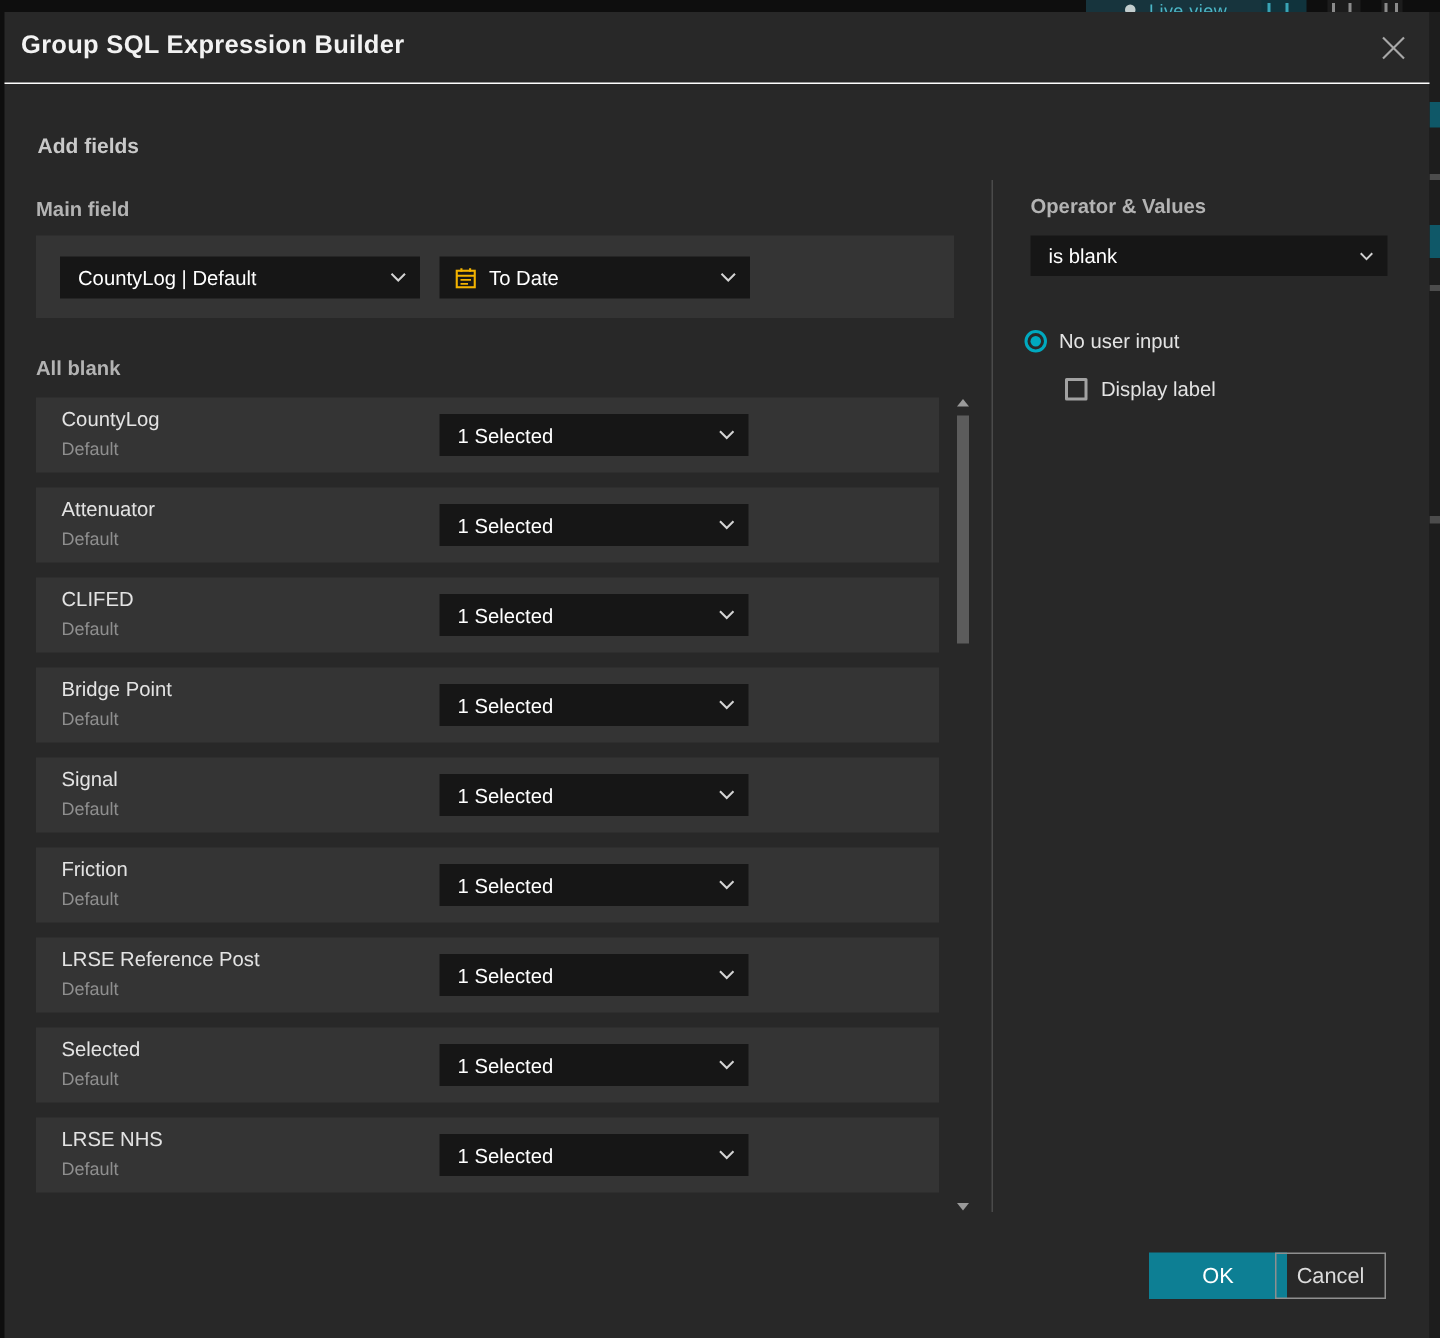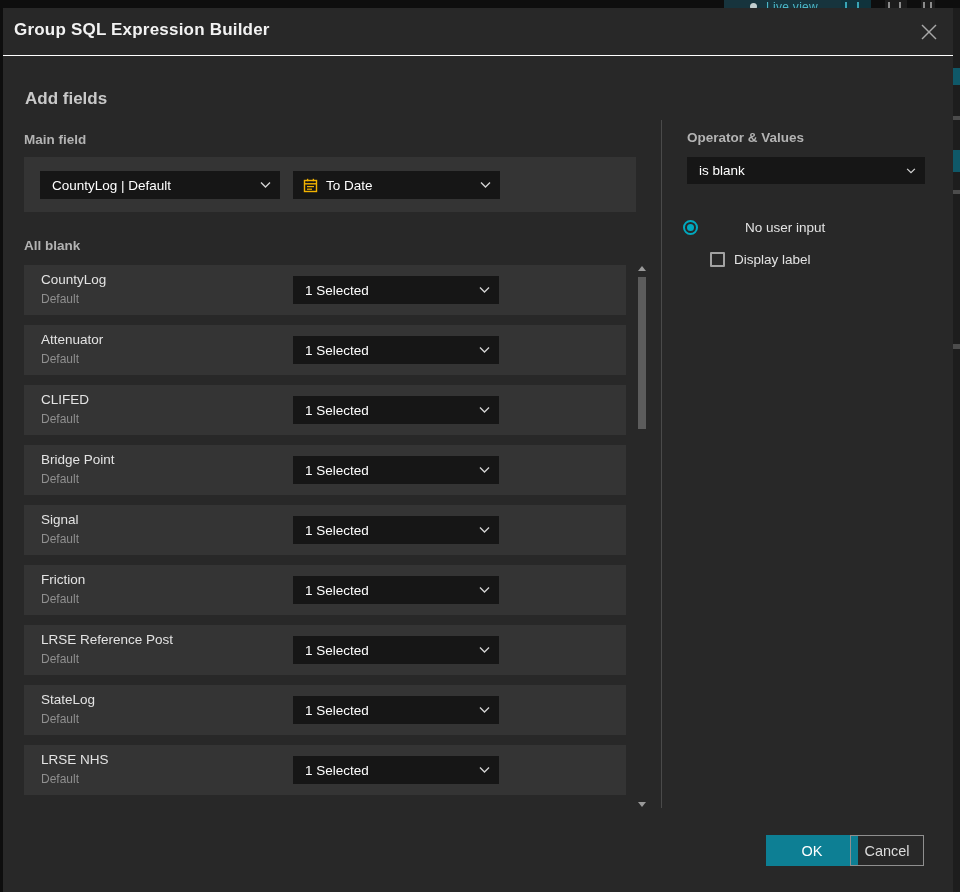--- a/index.html
+++ b/index.html
@@ -24,21 +24,21 @@
   
   .dialog { position:absolute; left:3px; top:8px; width:950px; height:884px;
             background:#282828; z-index:2; color:#dedede; }
 
   .title-bar { position:absolute; left:0; top:0; width:100%; height:48px;
                border-bottom:1px solid #ffffff; }
   .title-text { position:absolute; left:11px; top:12px; font-size:17px; font-weight:700; color:#f2f2f2; letter-spacing:.2px; }
   .close-btn { position:absolute; right:12px; top:12px; width:24px; height:24px; cursor:pointer;
                display:flex; align-items:center; justify-content:center; }
 
-  .h-section { position:absolute; font-size:17px; font-weight:700; color:#c9c9c9; }
+  .h-section { position:absolute; font-size:14px; font-weight:700; color:#c9c9c9; }
   .h-sub     { position:absolute; font-size:13.5px; font-weight:700; color:#b3b3b3; }
 
   .panel { position:absolute; left:21px; top:149px; width:612px; height:55px; background:#343434; }
 
   .dropdown { position:absolute; height:28px; background:#161616; display:flex; align-items:center;
               cursor:pointer; color:#ffffff; font-size:13.5px; }
   .dropdown .dd-label { padding-left:12px; white-space:nowrap; overflow:hidden; }
   .dropdown .dd-chev { position:absolute; right:9px; top:50%; transform:translateY(-50%); display:flex; }
 
   .dd-field { left:16px; top:14px; width:240px; }
@@ -57,21 +57,21 @@
   .sb-up { top:0; } .sb-down { bottom:0; }
   .tri-up { width:0; height:0; border-left:4px solid transparent; border-right:4px solid transparent; border-bottom:5px solid #9a9a9a; }
   .tri-down { width:0; height:0; border-left:4px solid transparent; border-right:4px solid transparent; border-top:5px solid #9a9a9a; }
   .sb-thumb { position:absolute; left:1px; top:14px; width:8px; height:152px; background:#5c5c5c; cursor:pointer; }
 
   .v-divider { position:absolute; left:658px; top:112px; width:1px; height:688px; background:#4a4a4a; }
 
   
   .dd-operator { left:684px; top:149px; width:238px; height:27px; }
 
-  .radio-row { position:absolute; left:680px; top:211px; height:16px; display:flex; align-items:flex-end;gap:39px; }
+  .radio-row { position:absolute; left:680px; top:211px; height:16px; display:flex; align-items:flex-end; }
   .radio-outer { width:15px; height:15px; border-radius:50%; border:2px solid #00a9bf;
                  display:flex; align-items:center; justify-content:center; cursor:pointer; }
   .radio-dot { width:7px; height:7px; border-radius:50%; background:#00a9bf; }
   .radio-label { margin-left:8px; font-size:13.5px; color:#e3e3e3; }
 
   .check-row { position:absolute; left:707px; top:243px; height:16px; display:flex; align-items:center; }
   .checkbox { width:15px; height:15px; border:2px solid #a2a2a2; background:transparent; cursor:pointer; border-radius:1px; }
   .check-label { margin-left:9px; font-size:13.5px; color:#e3e3e3; }
 
   
@@ -245,21 +245,21 @@
       <span class="dd-label">1 Selected</span>
       <span class="dd-chev">
         <svg width="11" height="7" viewBox="0 0 11 7">
               <polyline points="1,1 5.5,5.5 10,1" fill="none" stroke="#d2d2d2" stroke-width="1.4"></polyline>
             </svg>
       </span>
     </div>
   </div>
 
   <div class="list-row" style="top: 677px;">
-    <span class="row-name">StateLog</span>
+    <span class="row-name">Selected</span>
     <span class="row-sub">Default</span>
     <div class="dropdown row-dd">
       <span class="dd-label">1 Selected</span>
       <span class="dd-chev">
         <svg width="11" height="7" viewBox="0 0 11 7">
               <polyline points="1,1 5.5,5.5 10,1" fill="none" stroke="#d2d2d2" stroke-width="1.4"></polyline>
             </svg>
       </span>
     </div>
   </div>

